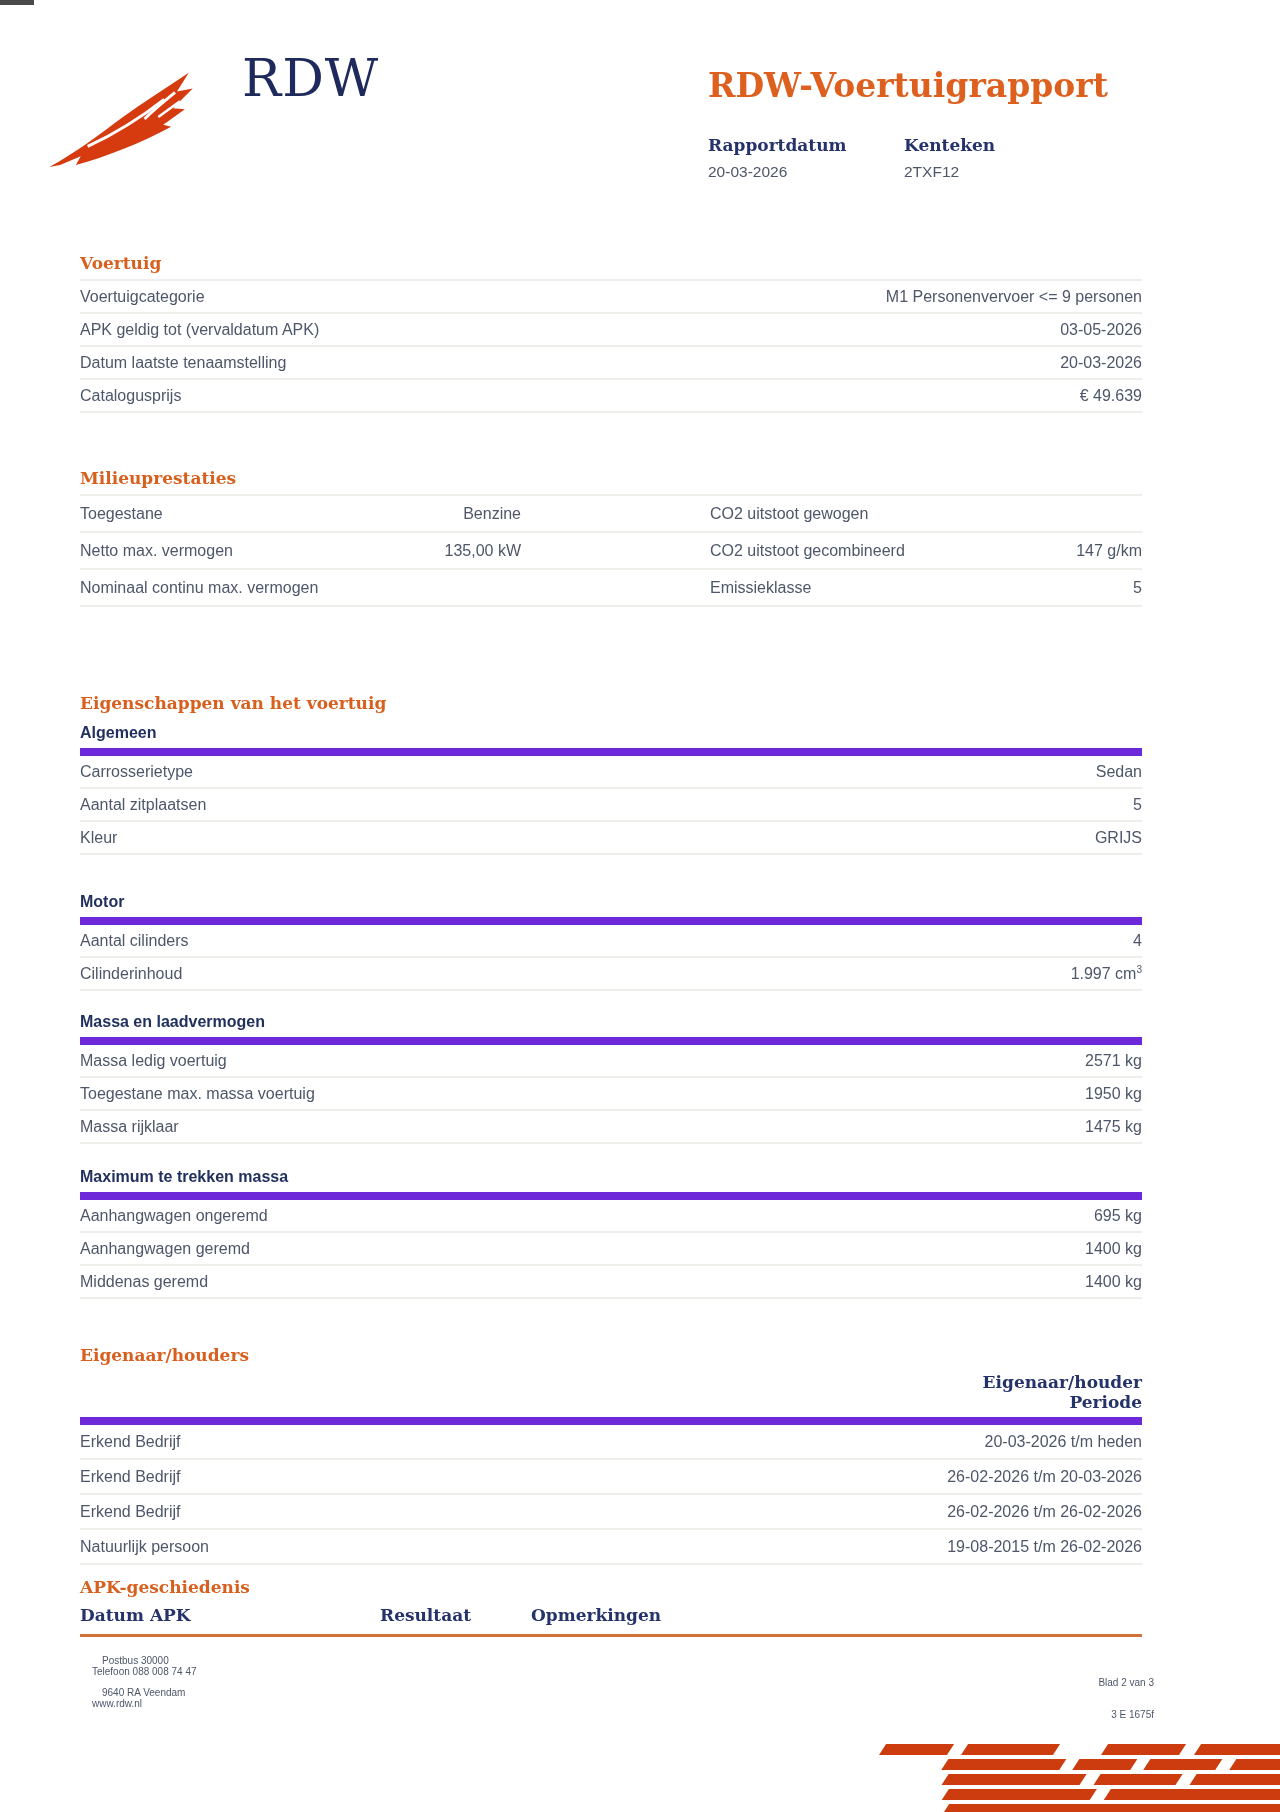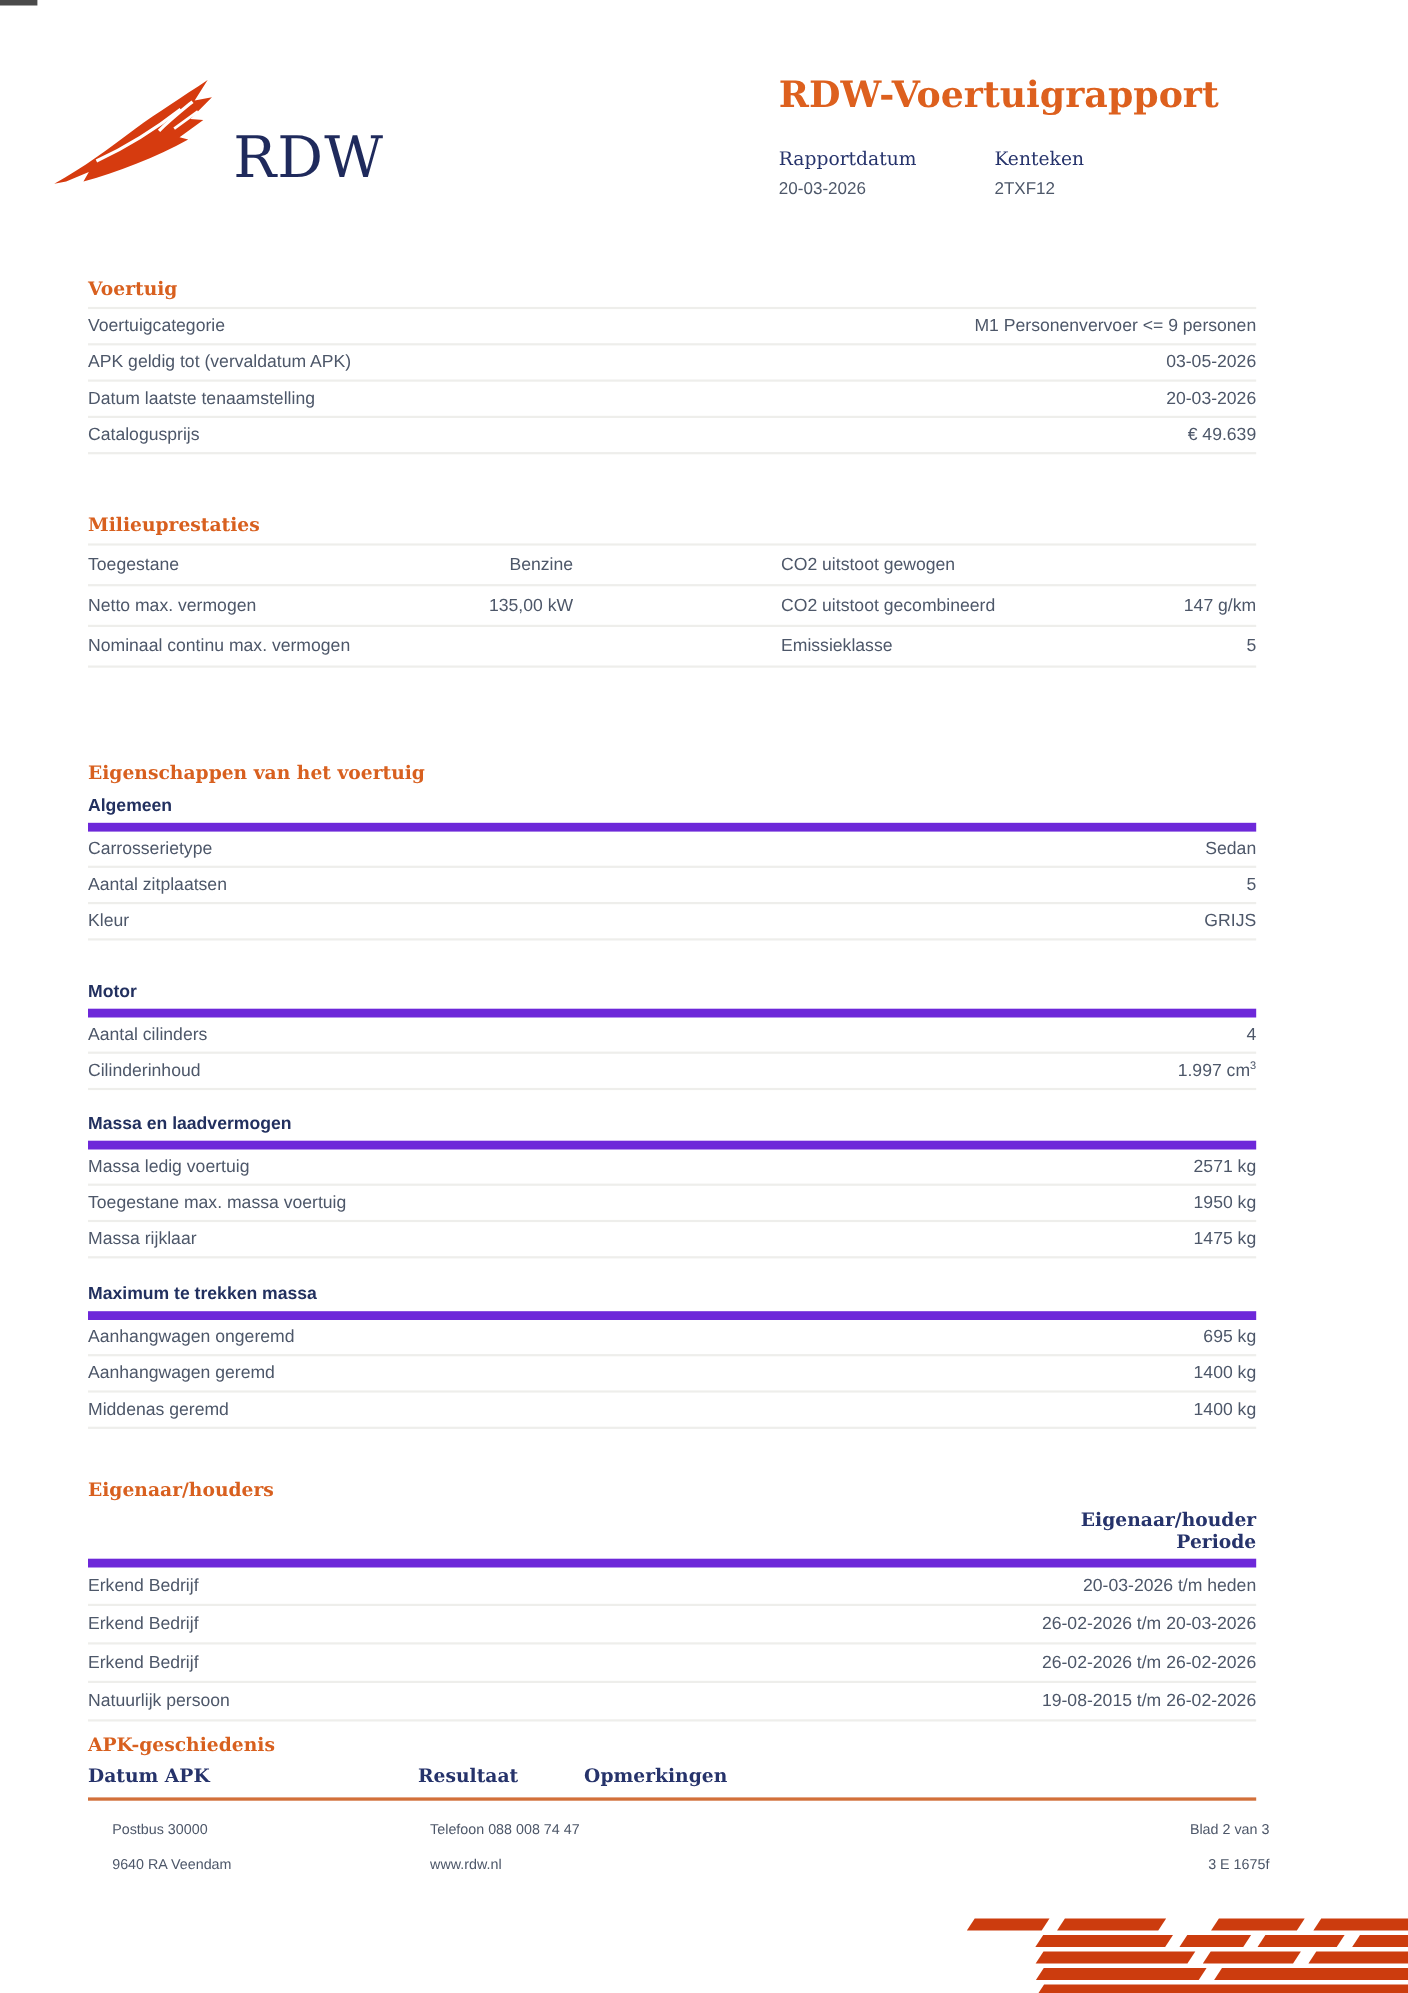--- a/index.html
+++ b/index.html
@@ -3,27 +3,27 @@
 <meta charset="utf-8">
 <style>
   html,body { margin:0; padding:0; background:#ffffff; }
   .page {
     position:relative; width:1280px; height:1812px; background:#ffffff;
     font-family:"Liberation Sans", sans-serif; overflow:hidden;
   }
   .corner-mark { position:absolute; left:0; top:0; width:34px; height:5px; background:#4a4a4a; }
 
   
-  .logo-wrap { position:absolute; left:48px; top:52px; display:flex; align-items:flex-end; }
+  .logo-wrap { position:absolute; left:48px; top:52px; display:flex; align-items:flex-start;gap:30px; }
   .logo-svg { width:148px; height:108px; margin-top:10px; }
   .logo-text { font-family:"DejaVu Serif", serif; font-size:52px; color:#1f2a5c; letter-spacing:1px; margin-left:16px; line-height:1; }
   .doc-title { position:absolute; left:708px; top:66px; font-family:"DejaVu Serif", serif; font-weight:bold; font-size:33px; color:#dd601e; white-space:nowrap; }
   .meta { position:absolute; left:708px; top:135px; display:flex; }
   .meta-col1 { width:196px; }
-  .meta-label { font-family:"DejaVu Serif", serif; font-weight:normal; font-size:17px; color:#26336b; }
+  .meta-label { font-family:"DejaVu Serif", serif; font-weight:bold; font-size:17px; color:#26336b; }
   .meta-value { margin-top:8px; font-size:15.5px; color:#4d5769; }
 
   
   .section { position:absolute; left:80px; width:1062px; }
   .orange-title { font-family:"DejaVu Serif", serif; font-weight:bold; font-size:17px; color:#d8601f; }
   .subhead { font-weight:bold; font-size:16px; color:#22305f; }
   .serif-head { font-family:"DejaVu Serif", serif; font-weight:bold; font-size:17px; color:#26336b; }
   .rows { margin-top:6px; border-top:2px solid #eeeeeb; }
   .rows.orange-top { border-top:8px solid #6d28d9; }
   .kv { height:31px; display:flex; align-items:center; justify-content:space-between; border-bottom:2px solid #eeeeeb; font-size:16px; color:#4d5769; }
@@ -36,21 +36,21 @@
   .kv4 .r-value { min-width:130px; text-align:right; }
   .owner-row { height:33px; display:flex; align-items:center; justify-content:space-between; border-bottom:2px solid #eeeeeb; font-size:16px; color:#4d5769; }
   .thead { display:flex; justify-content:space-between; align-items:flex-end;flex-direction:column; }
   .apk-cols { display:flex; }
   .apk-cols .c0 { width:300px; }
   .apk-cols .c1 { width:151px; }
   .apk-line { height:3px; background:#d2703a; margin-top:9px; }
   sup { font-size:10px; }
 
   
-  .footer-row { position:absolute; left:92px; width:1062px; display:flex; font-size:13px; color:#4d5769; }
+  .footer-row { position:absolute; left:92px; width:1062px; display:flex; font-size:10px; color:#4d5769;flex-direction:column; }
   .footer-row .f0 { width:299px; padding-left:10px; box-sizing:border-box; }
   .footer-row .f1 { flex:1; }
   .footer-row .f2 { text-align:right; }
 
   .wing-wrap { position:absolute; left:850px; top:1738px; width:430px; height:74px; overflow:hidden; }
 </style>
 </head>
 <body>
 
 <div class="page">

